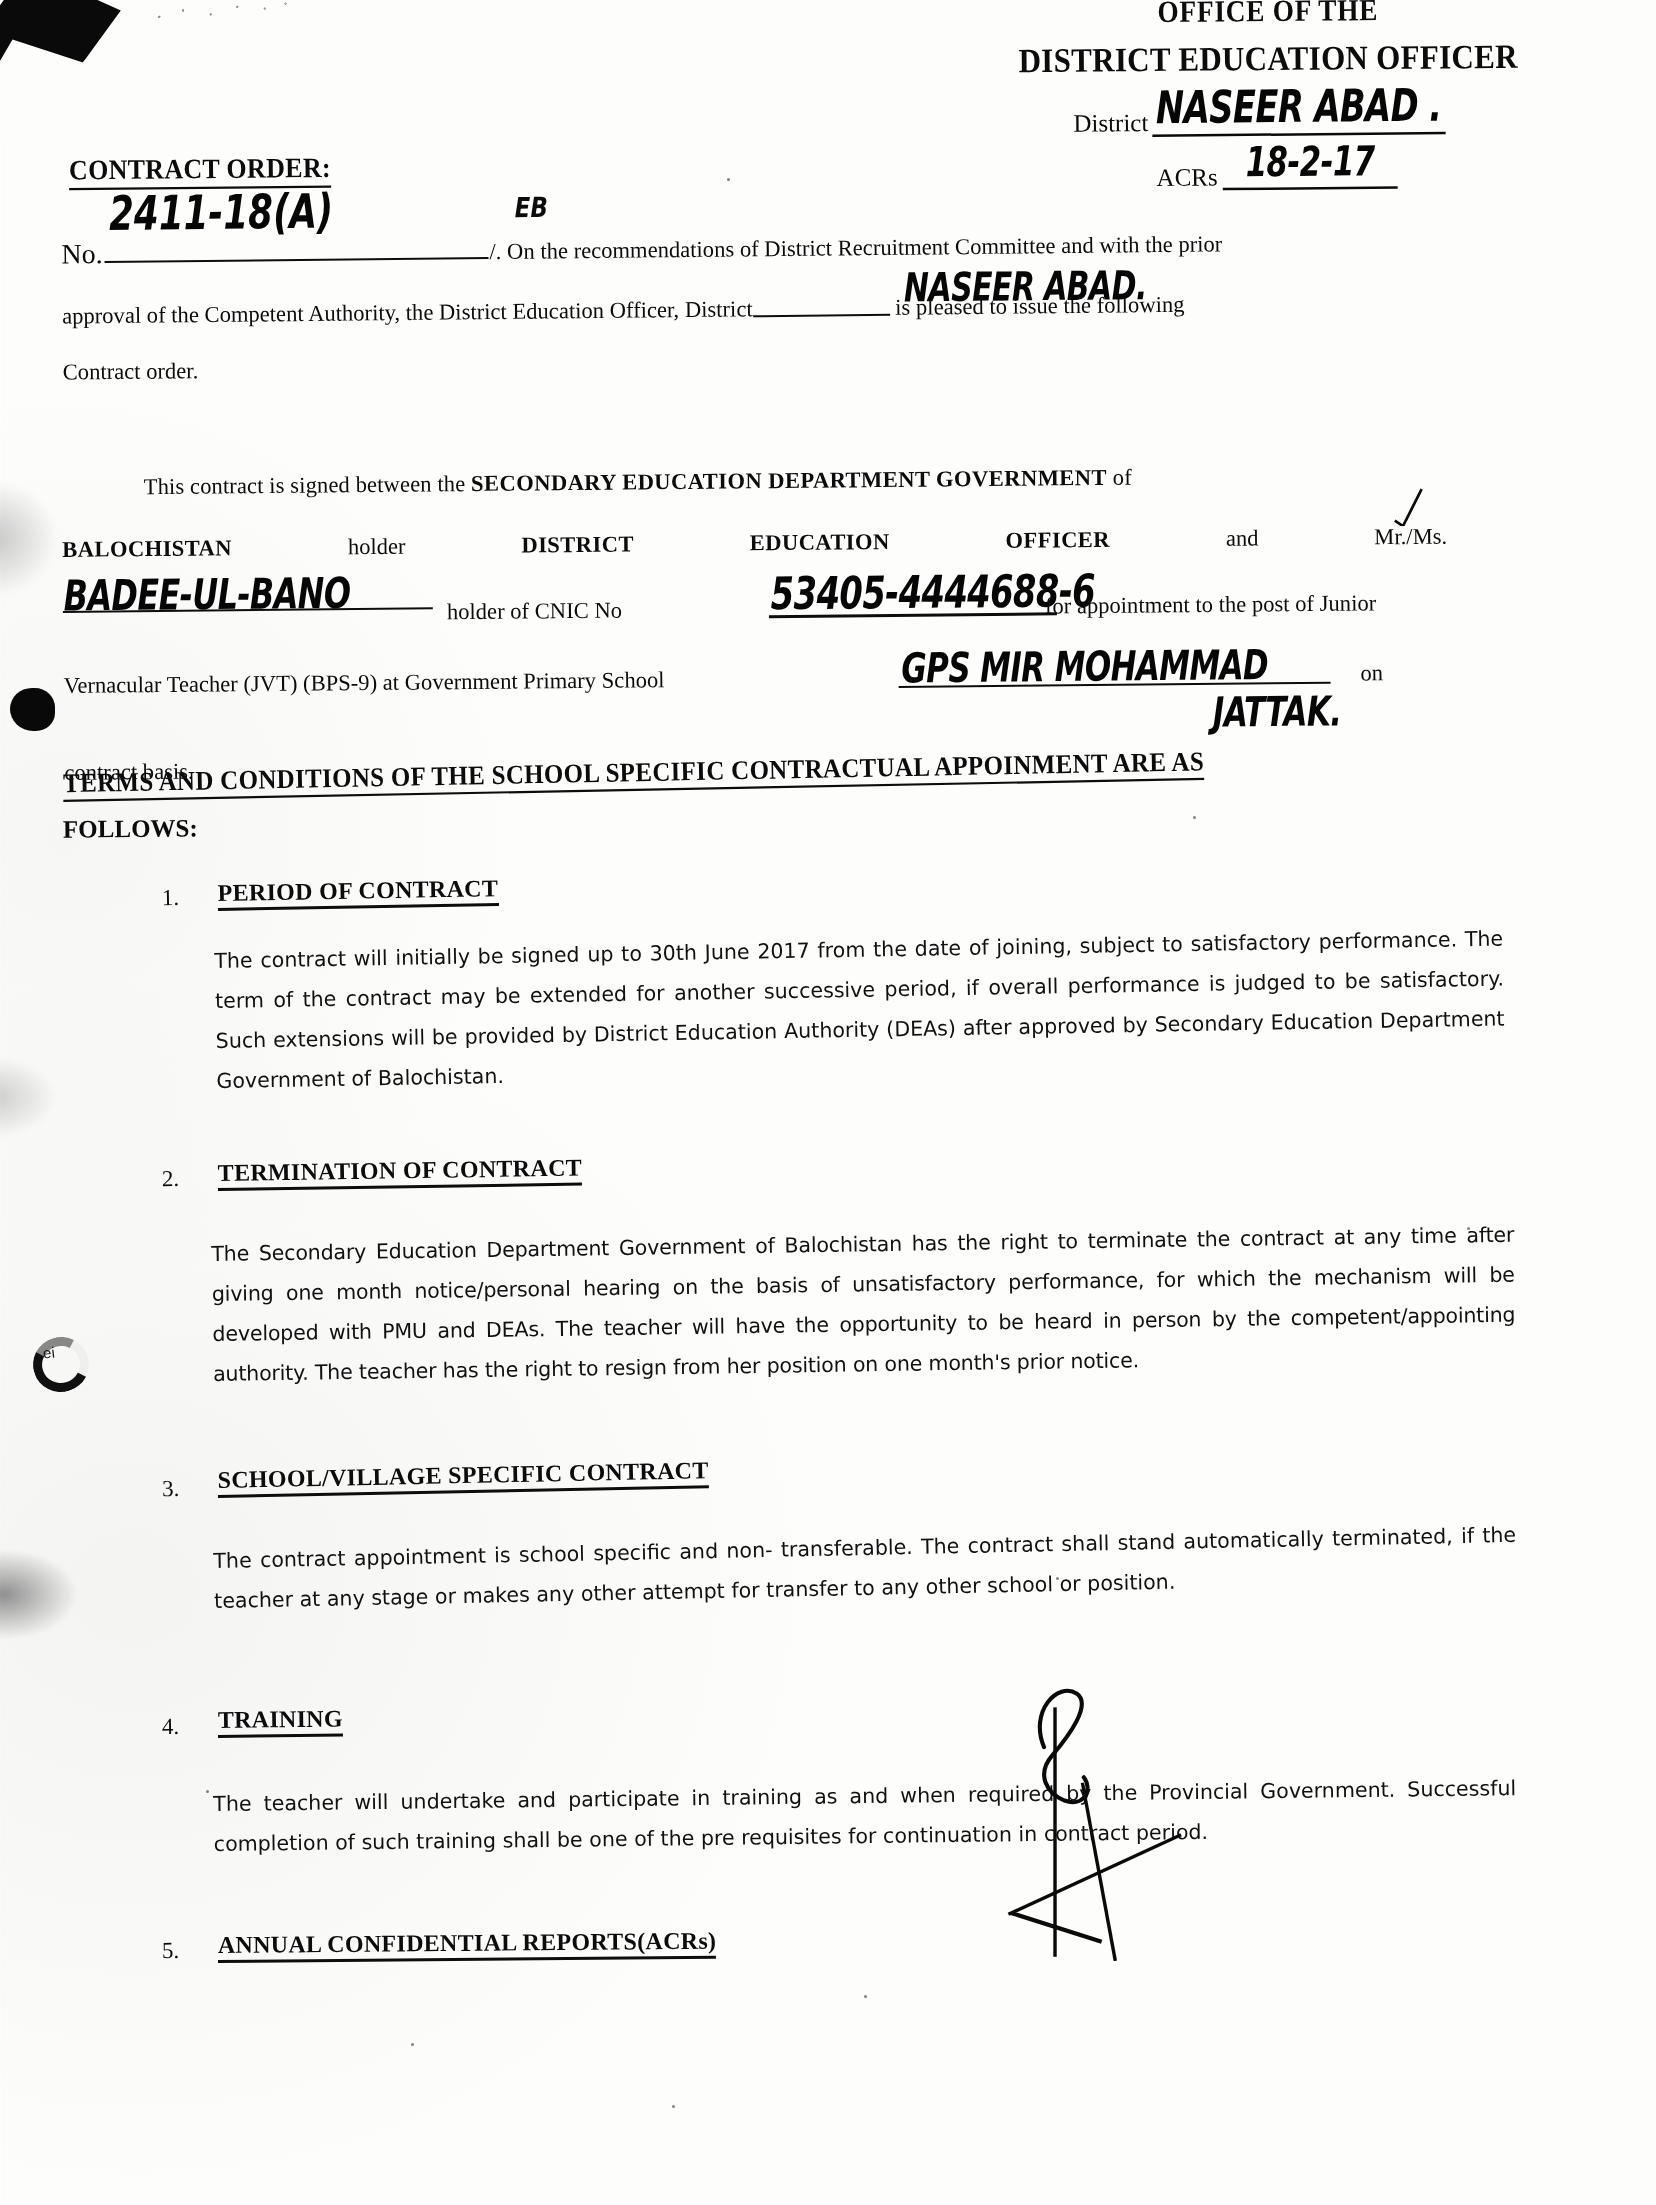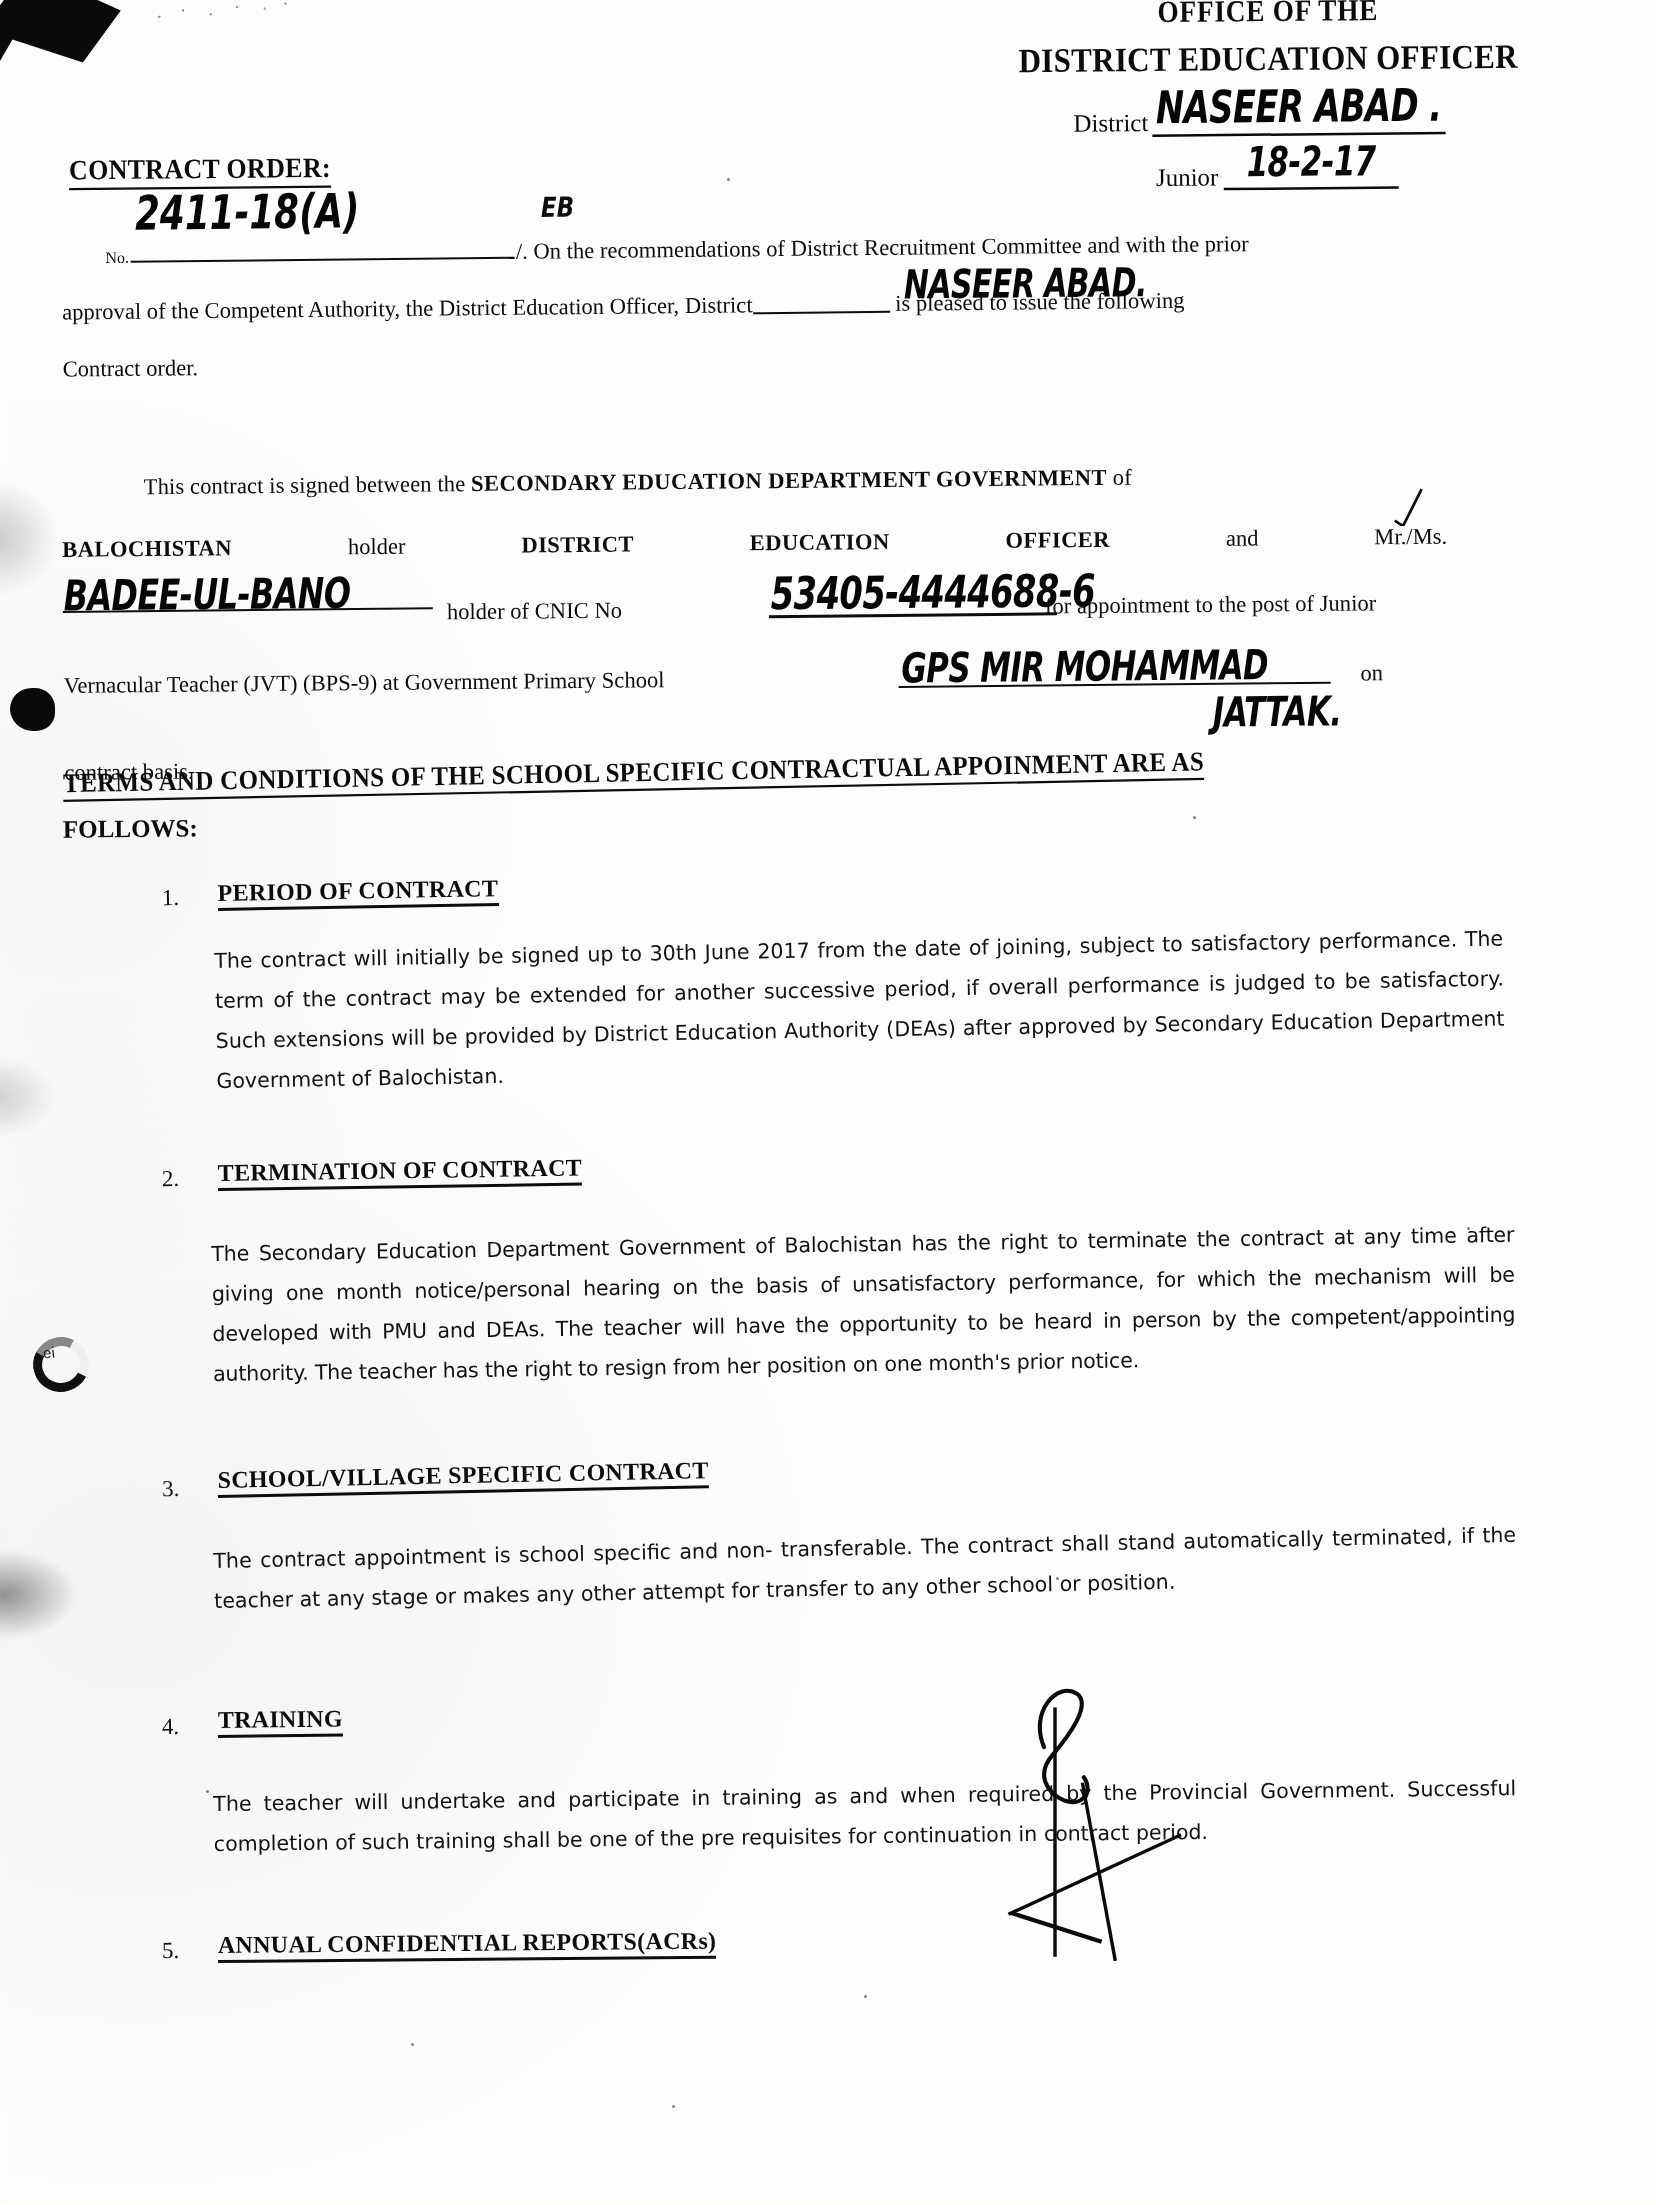--- a/index.html
+++ b/index.html
@@ -198,21 +198,21 @@
     left: 62px; top: 218px;
     width: 1433px;
     transform: rotate(-0.6deg);
   }
   .p1-line1 {
     display: flex;
     align-items: baseline;
     gap: 1.4px;
     white-space: nowrap;
   }
-  .no-label { font-size: 16px; margin-left: 44px; }
+  .no-label { font-size: 28px; }
   .no-blank {
     border-bottom: 2.7px solid #0d0d0d;
     min-width: 384px;
     display: inline-block;
     position: relative;
     height: 36px;
   }
   .no-value {
     position: absolute;
     left: 5.5px; bottom: 1.4px;
@@ -428,21 +428,21 @@
   <div class="letterhead">
     <span class="lh-line1">OFFICE OF THE</span>
     <span class="lh-line2">DISTRICT EDUCATION OFFICER</span>
 
     <div class="lh-row">
       <span class="lh-label">District</span>
       <span class="hw hw-underline" style="font-size:36px;">NASEER ABAD .</span>
     </div>
 
     <div class="lh-dated-row">
-      <span class="lh-label">Junior</span>
+      <span class="lh-label">ACRs</span>
       <span class="hw hw-underline" style="font-size:33px;min-width:178px;">18-2-17</span>
     </div>
   </div>
 
   <div class="blk-contract-order">
     <span class="heading-ul" style="font-size:26px;">CONTRACT ORDER:</span>
   </div>
 
   <div class="blk-para1 serif-body">
     <div class="p1-line1">

